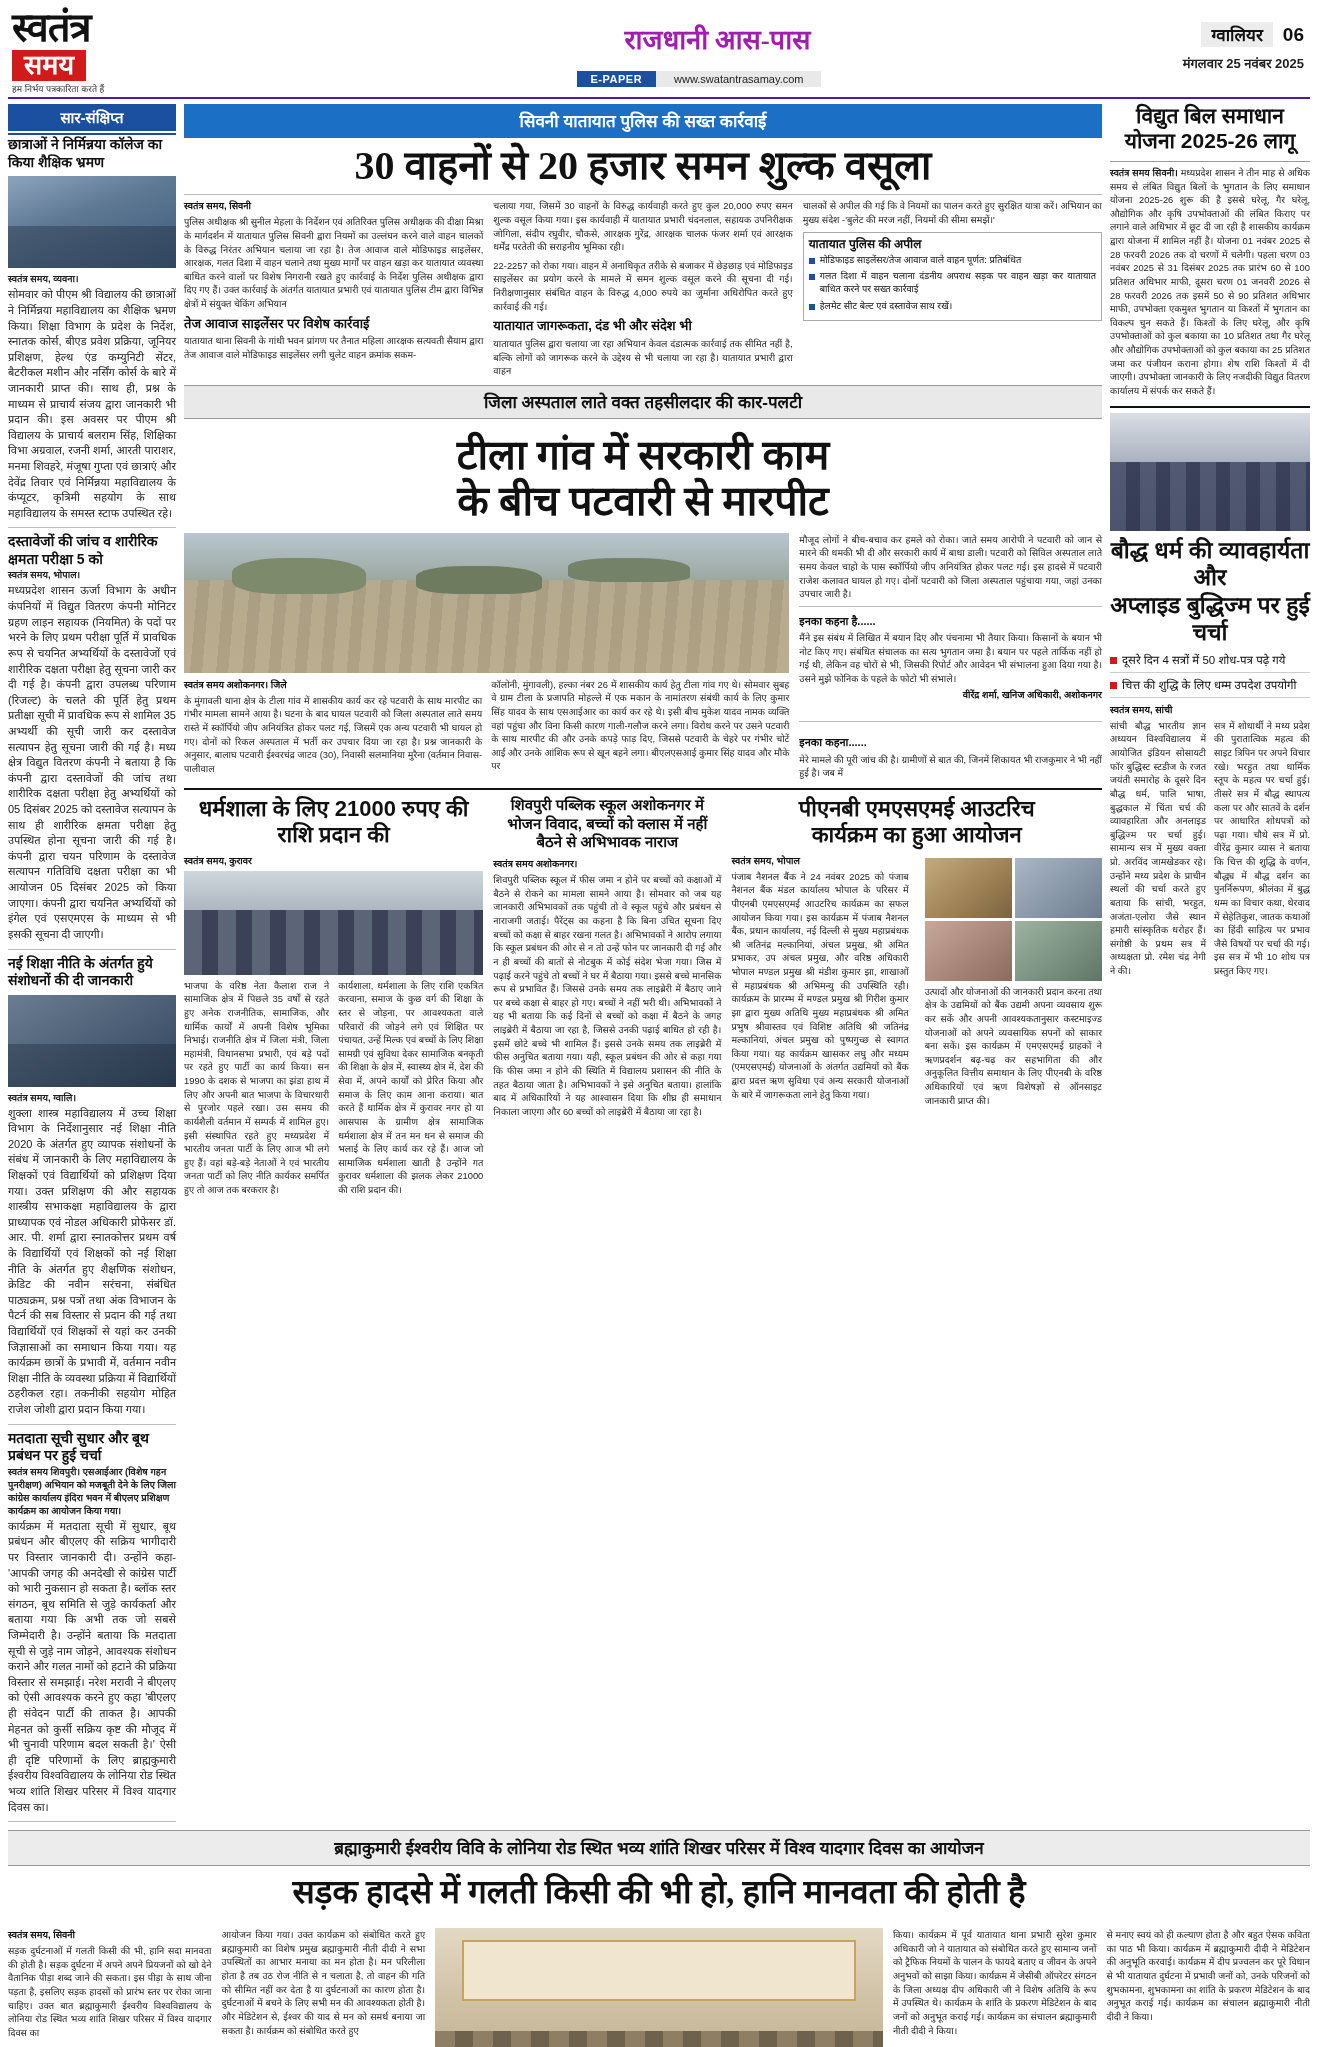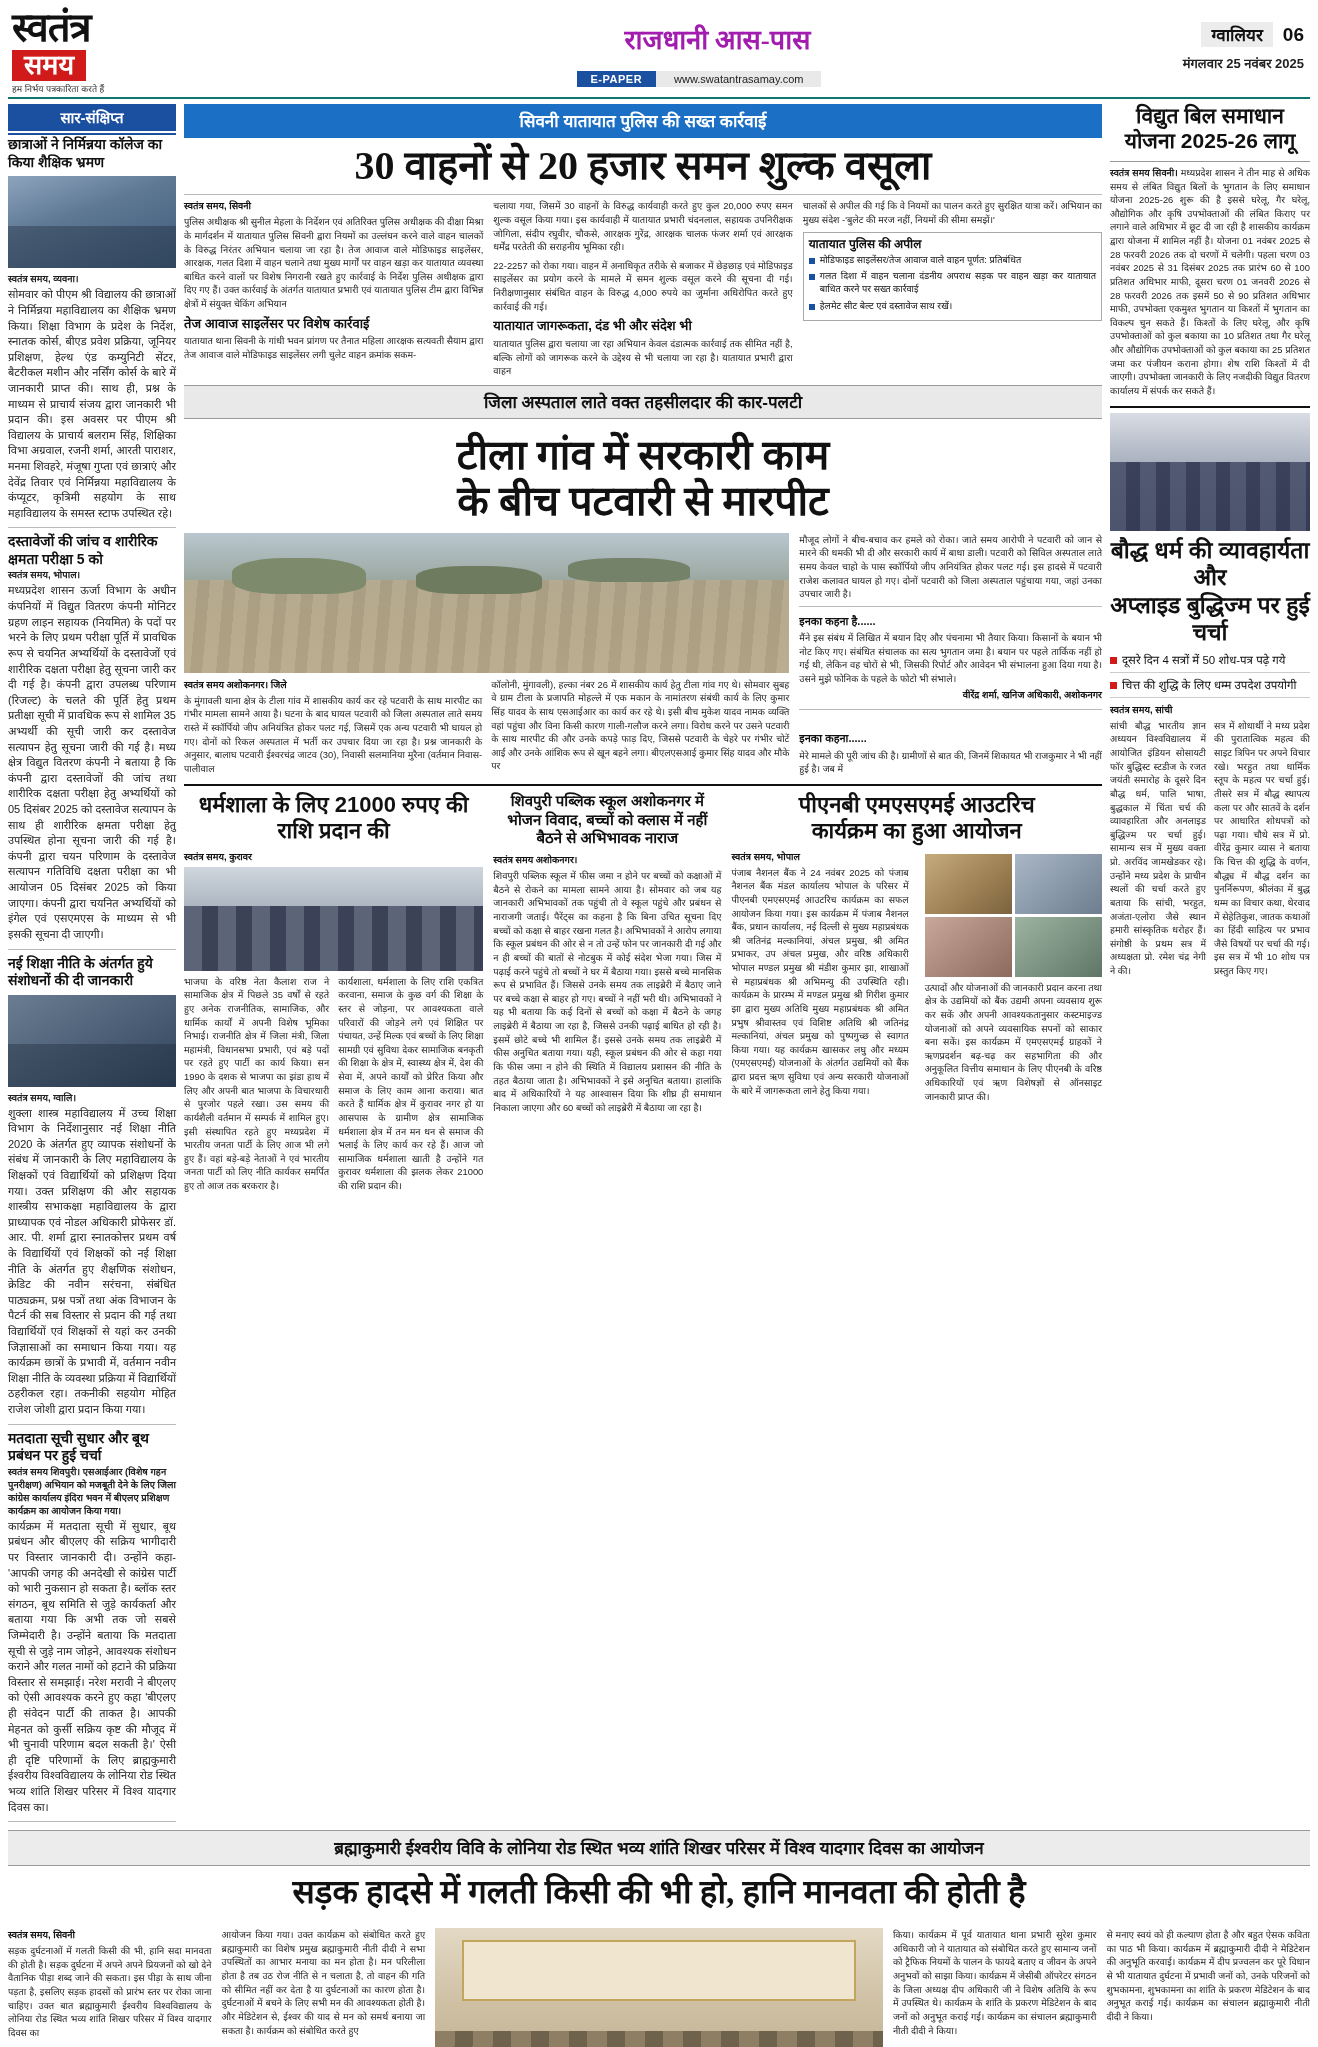--- a/index.html
+++ b/index.html
@@ -14,21 +14,21 @@
     min-height: 2047px;
     padding: 6px 8px 0 8px;
     position: relative;
     background: #fff;
   }
 
   
   .masthead {
     display: flex;
     align-items: stretch;
-    border-bottom: 2px solid #0f766e;
+    border-bottom: 2px solid #4c1d95;
     padding-bottom: 2px;
   }
   .logo-box {
     width: 290px;
     padding: 2px 6px 0 4px;
   }
   .logo-top {
     font-size: 40px;
     font-weight: bold;
     color: #111;
@@ -515,21 +515,21 @@
                 </div>
               </div>
             </div>
             <div style="flex:1">
               <div class="body-txt">मौजूद लोगों ने बीच-बचाव कर हमले को रोका। जाते समय आरोपी ने पटवारी को जान से मारने की धमकी भी दी और सरकारी कार्य में बाधा डाली। पटवारी को सिविल अस्पताल लाते समय केवल चाहो के पास स्कॉर्पियो जीप अनियंत्रित होकर पलट गई। इस हादसे में पटवारी राजेश कलावत घायल हो गए। दोनों पटवारी को जिला अस्पताल पहुंचाया गया, जहां उनका उपचार जारी है।</div>
               <div style="margin-top:5px;border-top:1px solid #bbb;padding-top:3px">
                 <div class="sub-head" style="font-size:11px">इनका कहना है......</div>
                 <div class="body-txt">मैंने इस संबंध में लिखित में बयान दिए और पंचनामा भी तैयार किया। किसानों के बयान भी नोट किए गए। संबंधित संचालक का सत्य भुगतान जमा है। बयान पर पहले तार्किक नहीं हो गई थी, लेकिन वह चोरों से भी, जिसकी रिपोर्ट और आवेदन भी संभालना हुआ दिया गया है। उसने मुझे फोनिक के पहले के फोटो भी संभाले।</div>
                 <div class="byline" style="text-align:right;margin-top:3px">वीरेंद्र शर्मा, खनिज अधिकारी, अशोकनगर</div>
               </div>
-              <div style="margin-top:8px;border-top:1px solid #bbb;padding-top:17px">
+              <div style="margin-top:20px;border-top:1px solid #bbb;padding-top:9px">
                 <div class="sub-head" style="font-size:11px">इनका कहना......</div>
                 <div class="body-txt">मेरे मामले की पूरी जांच की है। ग्रामीणों से बात की, जिनमें शिकायत भी राजकुमार ने भी नहीं हुई है। जब में</div>
               </div>
             </div>
           </div>
         </div>
       </div>
 
       <div class="sec-divider"></div>
       <div class="three-col-row">

